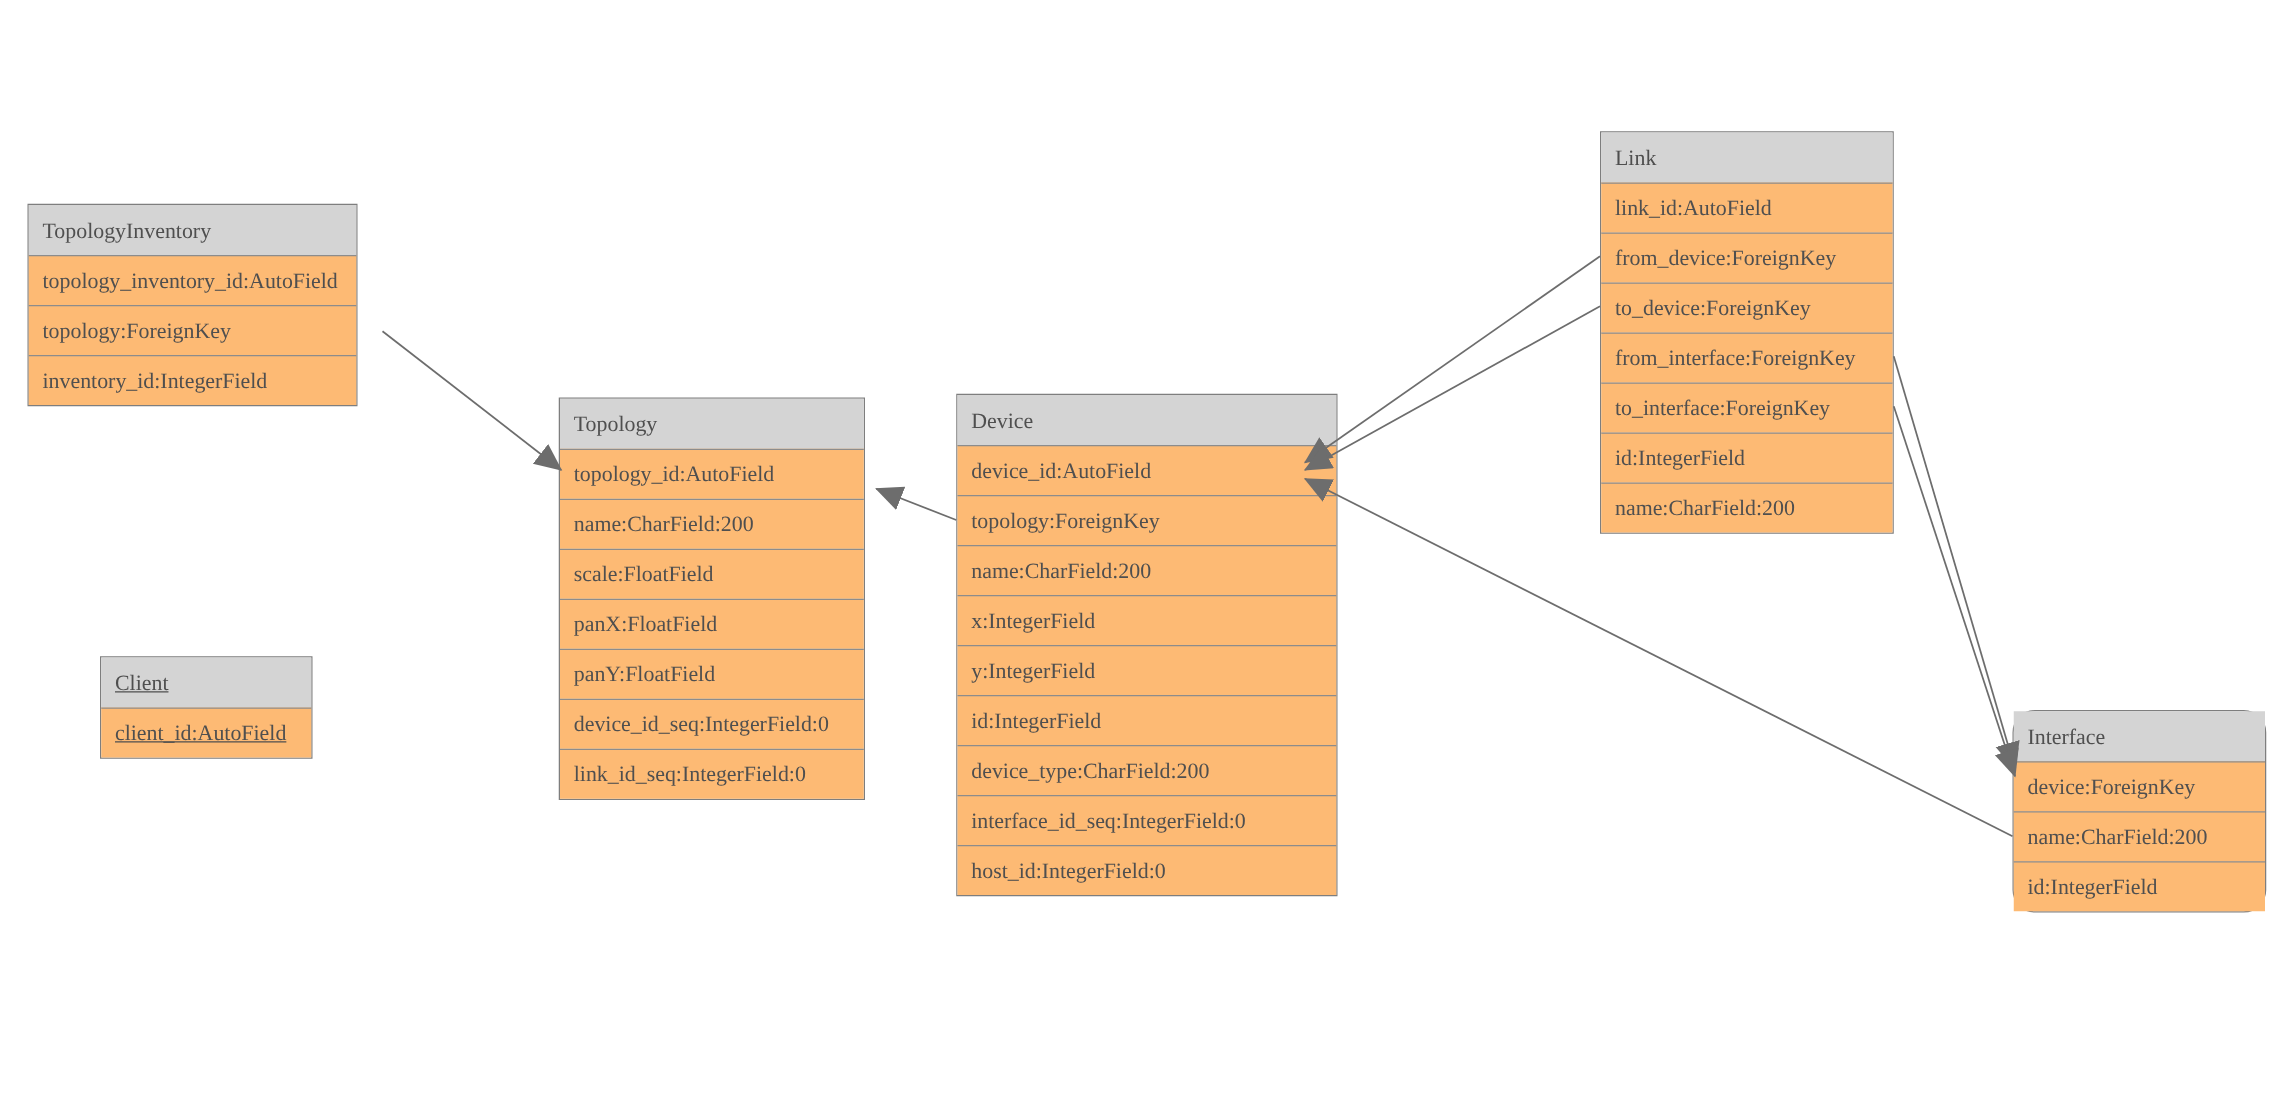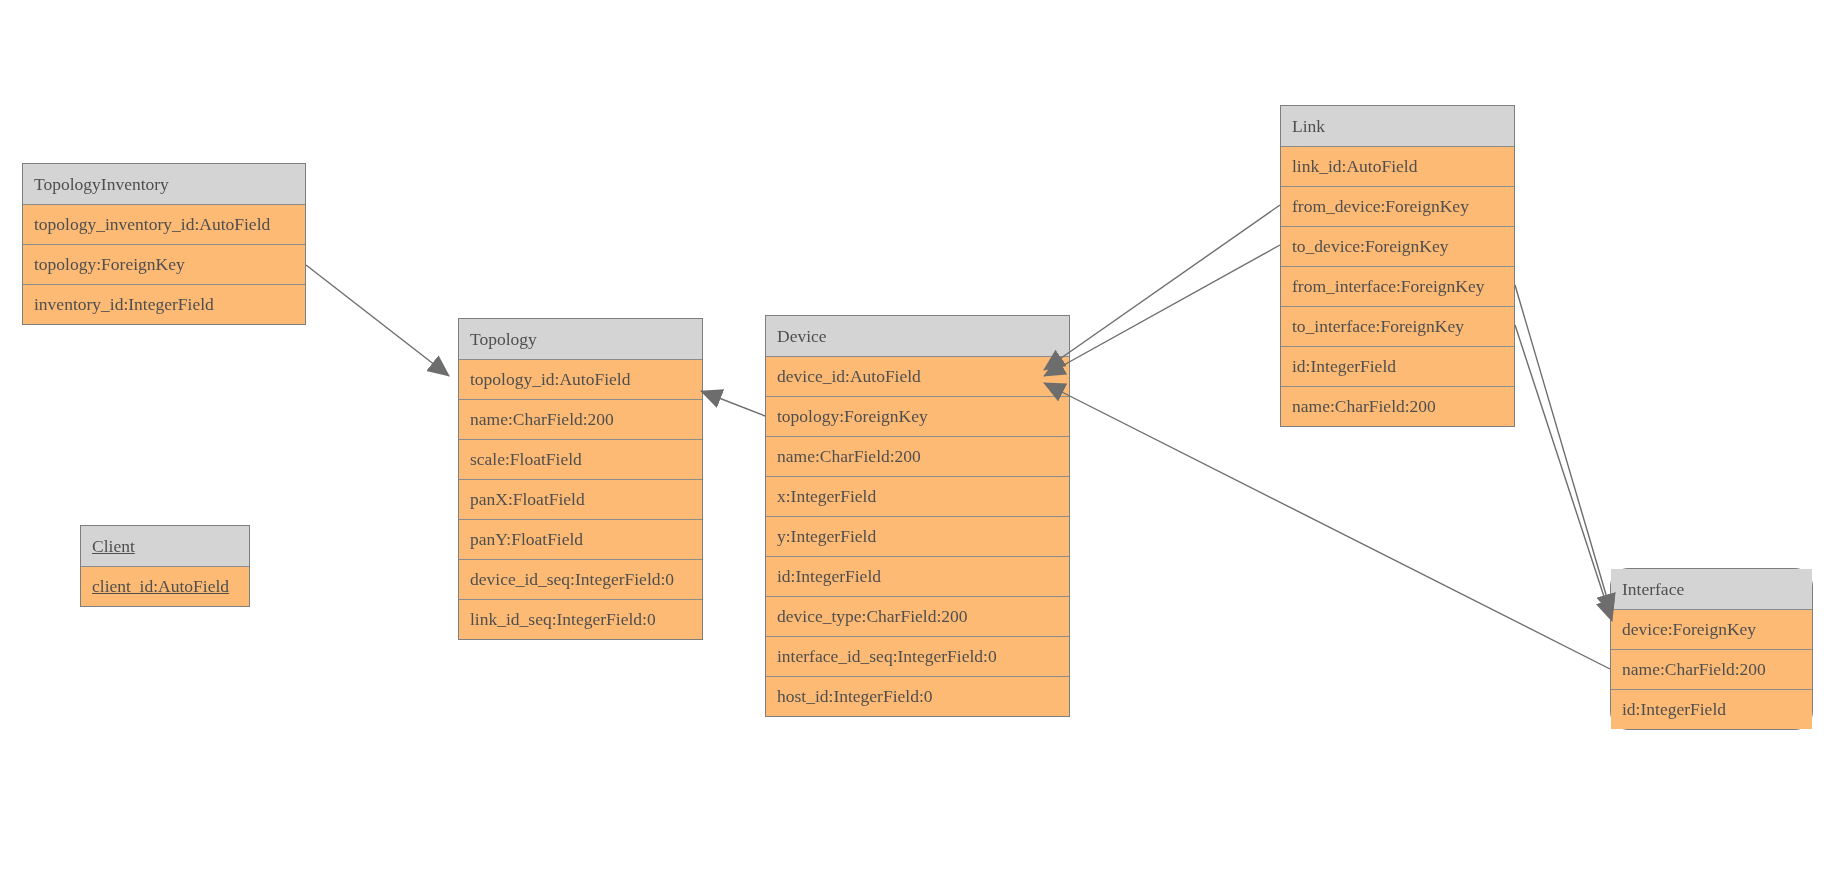--- a/index.html
+++ b/index.html
@@ -44,22 +44,22 @@
     height: 40px;
     border-top: 1px solid #8c8c8c;
     display: flex;
     align-items: center;
     padding-left: 11px;
     white-space: nowrap;
     overflow: hidden;
     background: #fdba74;
   }
   
-  .e-topologyinventory { left: 22px;   top: 163px; width: 284px; }
-  .e-topology          { left: 447px;  top: 318px; width: 245px; margin-left: 11px; }
+  .e-topologyinventory { left: 22px;   top: 163px; width: 264px; }
+  .e-topology          { left: 447px;  top: 318px; width: 245px; }
   .e-client            { left: 80px;   top: 525px; width: 170px; text-decoration: underline; }
   .e-device            { left: 765px;  top: 315px; width: 305px; }
   .e-link              { left: 1280px; top: 105px; width: 235px; text-align: right; }
   .e-interface         { left: 1610px; top: 568px; width: 203px; border-radius: 18px; }
 
   svg.relations {
     position: absolute;
     inset: 0;
     z-index: 2;
     pointer-events: none;

